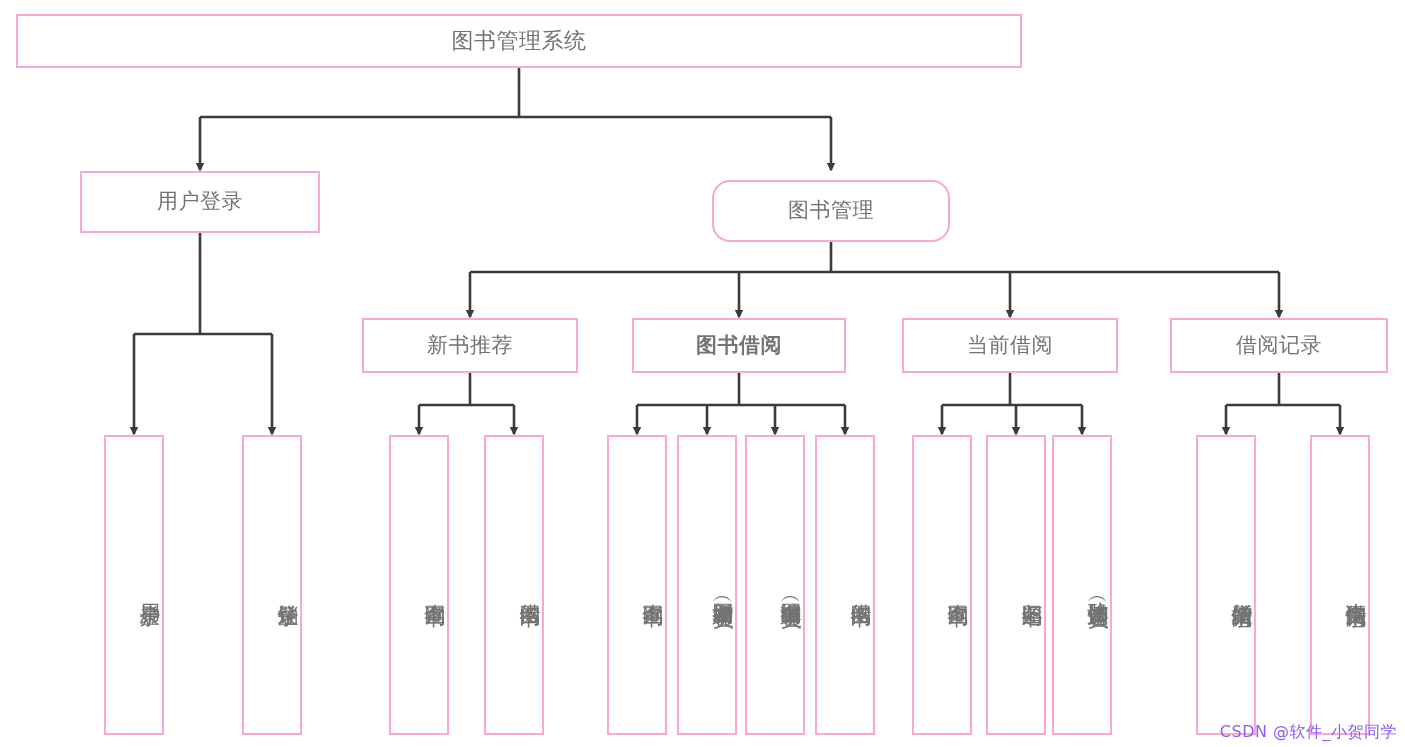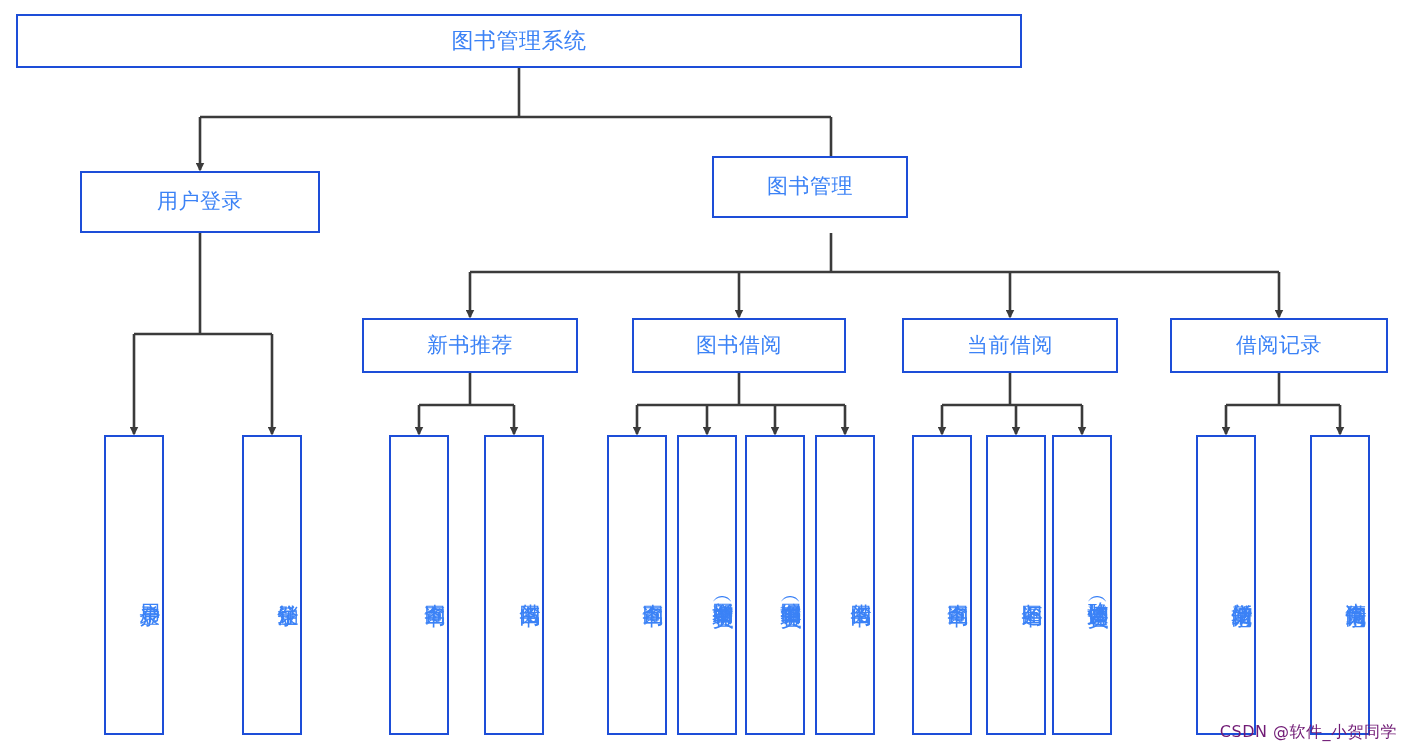--- a/index.html
+++ b/index.html
@@ -22,26 +22,26 @@
     position: absolute;
     left: 0;
     top: 0;
     width: 1405px;
     height: 747px;
     pointer-events: none;
   }
   .node {
     position: absolute;
     box-sizing: border-box;
-    border: 2px solid #1d4ed8;
+    border: 2px solid #f9a8d4;
     background: #ffffff;
     display: flex;
     align-items: center;
     justify-content: center;
-    color: #3b82f6;
+    color: #737373;
   }
   .node.horiz {
     font-size: 21px;
     line-height: 1.1;
     letter-spacing: 0.5px;
     white-space: nowrap;
   }
   .node.root {
     font-size: 22px;
   }
@@ -59,21 +59,21 @@
   .node.leaf > span {
     writing-mode: vertical-rl;
     text-orientation: upright;
     display: block;
   }
   #watermark {
     position: absolute;
     right: 8px;
     bottom: 4px;
     font-size: 16px;
-    color: #701a75;
+    color: #8b5cf6;
     letter-spacing: 0.5px;
     white-space: nowrap;
     font-family: "DejaVu Sans", "Liberation Sans", sans-serif;
   }
 </style>
 </head>
 <body>
 
 <div id="canvas">
 
@@ -120,27 +120,27 @@
       </g>
   </svg>
 
   <div id="nodes">
       <div class="node horiz root" style="left: 16px; top: 14px; width: 1006px; height: 54px;">
         <span>图书管理系统</span>
       </div>
       <div class="node horiz" style="left: 80px; top: 171px; width: 240px; height: 62px;">
         <span>用户登录</span>
       </div>
-      <div class="node horiz" style="left: 712px; top: 156px; width: 196px; height: 62px;">
+      <div class="node horiz" style="left: 712px; top: 180px; width: 238px; height: 62px; border-radius: 18px;">
         <span>图书管理</span>
       </div>
       <div class="node horiz" style="left: 362px; top: 318px; width: 216px; height: 55px; align-items: center;">
         <span>新书推荐</span>
       </div>
-      <div class="node horiz" style="left: 632px; top: 318px; width: 214px; height: 55px;">
+      <div class="node horiz" style="left: 632px; top: 318px; width: 214px; height: 55px; font-weight: bold;">
         <span>图书借阅</span>
       </div>
       <div class="node horiz" style="left: 902px; top: 318px; width: 216px; height: 55px; align-items: center;">
         <span>当前借阅</span>
       </div>
       <div class="node horiz" style="left: 1170px; top: 318px; width: 218px; height: 55px; text-align: center;">
         <span>借阅记录</span>
       </div>
       <div class="node leaf" style="left: 104px; top: 435px; width: 60px; height: 300px;">
         <span>用户登录</span>

